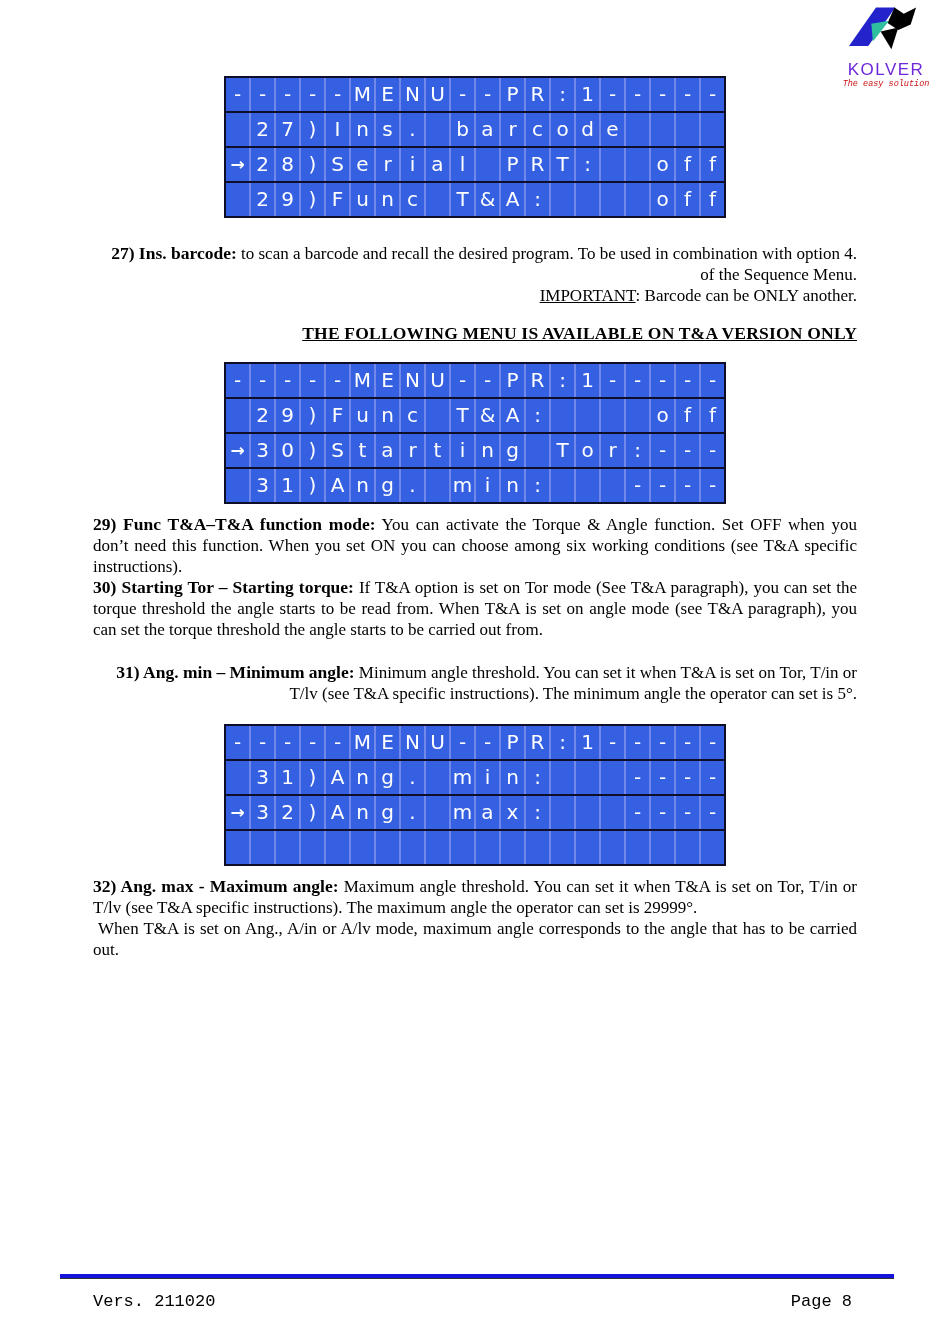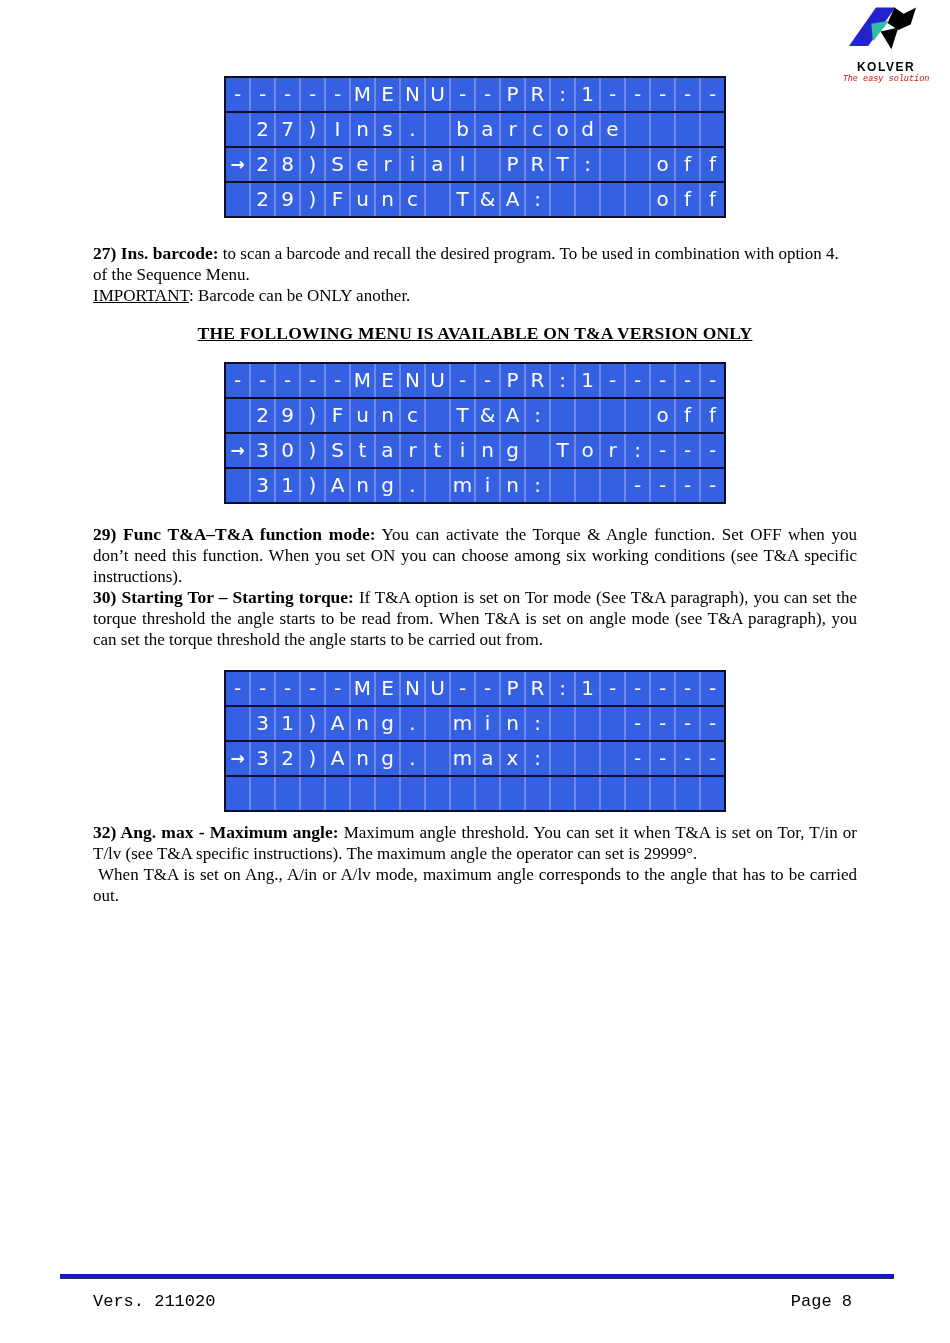--- a/index.html
+++ b/index.html
@@ -10,22 +10,22 @@
     font-family: "Liberation Serif", serif;
     color: #000;
     overflow: hidden;
   }
 
   
   .logo { position: absolute; top: 6px; right: 18px; width: 92px; text-align: center; }
   .logo svg { display: block; margin: 0 auto; }
   .logo-name {
     font-family: "Liberation Sans", sans-serif;
-    font-weight: bold; font-size: 12px; letter-spacing: 1.5px;
-    line-height: 1; margin-top: 1px; color: #000000;
+    font-weight: normal; font-size: 17px; letter-spacing: 1.5px;
+    line-height: 1; margin-top: 1px; color: #6d28d9;
   }
   .logo-tagline {
     font-family: Liberation Mono, monospace;
     font-style: italic; font-size: 8.5px; color: #cc1111;
     margin-top: 1px;
   }
 
   
   .lcd-wrap { text-align: center; }
   .lcd {
@@ -44,35 +44,35 @@
     font-family: "DejaVu Sans", sans-serif;
     font-size: 20px; line-height: 32px;
     text-align: center;
     overflow: hidden;
   }
   .lcd-cell:last-child { margin-right: 0; }
   .lcd-cell.arrow { font-size: 17px; font-weight: bold; }
 
   
   .content { padding: 0 93px; }
-  .para { font-size: 17px; line-height: 21px; }
+  .para { font-size: 17px; line-height: 21px; text-align: right; }
   .para b { font-size: 17.5px; }
   .just { text-align: justify; }
   .u { text-decoration: underline; }
   .heading {
-    text-align: center; font-weight: bold; font-size: 17.5px;
+    text-align: right; font-weight: bold; font-size: 17.5px;
     text-decoration: underline; letter-spacing: 0.2px;
   }
 
   .mt-lcd1 { padding-top: 76px; }
   .mt-p27 { margin-top: 25px; }
   .mt-p28 { margin-top: 20px; }
   .mt-head { margin-top: 17px; }
   .mt-lcd2 { margin-top: 18px; }
-  .mt-p29 { margin-top: 20px; }
+  .mt-p29 { margin-top: 10px; }
   .mt-p30 { }
   .mt-p31 { margin-top: 22px; }
   .mt-lcd3 { margin-top: 20px; }
   .mt-p32 { margin-top: 10px; }
 
   
   .footer-rule {
     position: absolute; left: 60px; right: 56px; bottom: 64px;
     height: 5px; background: #1414dd; border-bottom: 1.5px solid #333;
   }
@@ -289,20 +289,24 @@
   <p class="para just mt-p29">
     <b>29) Func T&amp;A–T&amp;A function mode:</b>
     <span>You can activate the Torque &amp; Angle function. Set OFF when you don’t need this function. When you set ON you can choose among six working conditions (see T&amp;A specific instructions).</span>
   </p>
 
   <p class="para just mt-p30">
     <b>30) Starting Tor  – Starting torque:</b>
     <span>If T&amp;A option is set on Tor mode (See T&amp;A paragraph), you can set the torque threshold the angle starts to be read from. When T&amp;A  is set on angle mode (see T&amp;A paragraph), you can set the torque threshold the angle starts to be carried out from.</span>
   </p>
 
+  <p class="para mt-p31">
+    <b>31) Ang. min – Minimum angle:</b>
+    <span>Minimum angle threshold. You can set it when T&amp;A is set on Tor, T/in or T/lv (see T&amp;A specific instructions). The minimum angle the operator can set is 5°.</span>
+  </p>
 
   <div class="lcd-wrap mt-lcd3">
     <div class="lcd"><div class="lcd-row">
           <span class="lcd-cell">-</span>
           <span class="lcd-cell">-</span>
           <span class="lcd-cell">-</span>
           <span class="lcd-cell">-</span>
           <span class="lcd-cell">-</span>
           <span class="lcd-cell">M</span>
           <span class="lcd-cell">E</span>

